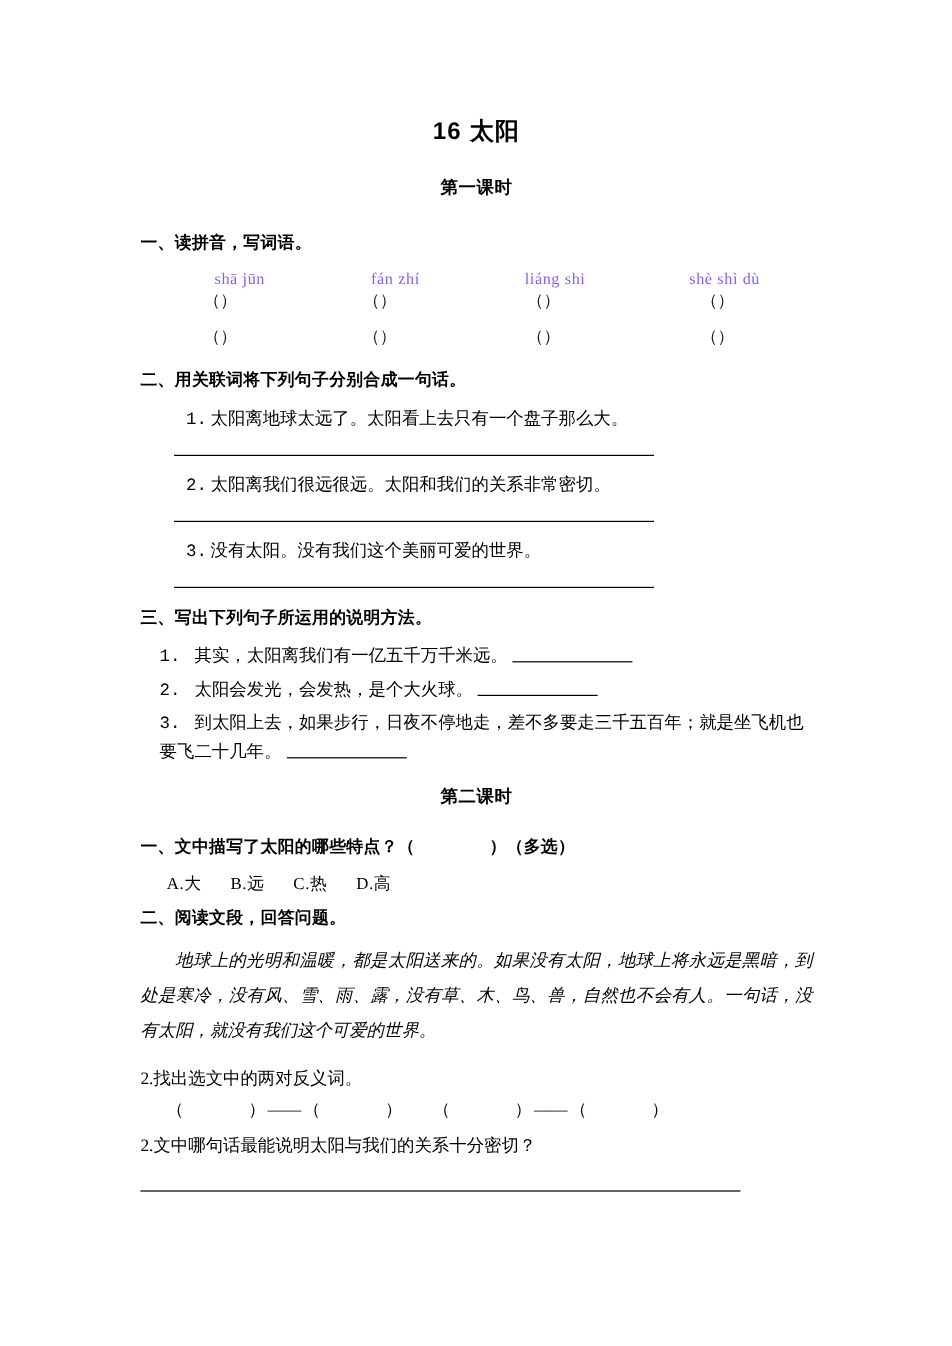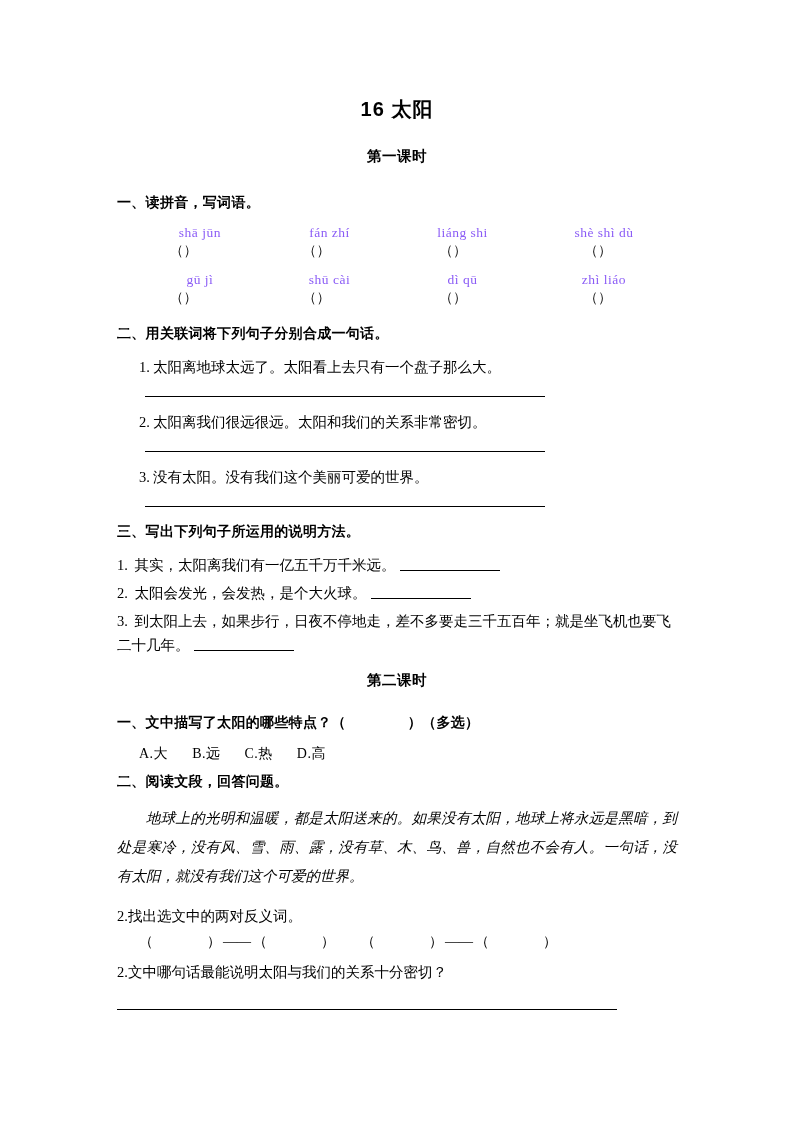--- a/index.html
+++ b/index.html
@@ -91,22 +91,23 @@
   .w1 { width: 133px; }
   .w2 { width: 133px; }
   .w3 { width: 140px; }
   .w4 { width: 150px; font-family: Liberation Serif, serif; }
   .brk { display: inline-block; }
 
   
   .item {
     font-size: 14.5px;
     line-height: 1.65;
-    margin: 0 0 4px 0;
+    margin: 0 0 4px 16px;
     padding-left: 22px;
+    font-family: Liberation Mono, monospace;
   }
   .item.flush {
     padding-left: 0;
   }
   .item .num { margin-right: 3px; }
 
   .answer-line {
     border-bottom: 1.4px solid #000;
     height: 0;
     margin: 16px 0 14px 28px;
@@ -184,26 +185,20 @@
           <span class="pin-cell w4">shè shì dù</span>
         </div>
 
         <div class="bracket-row">
           <span class="brk-cell w1"><span class="brk">（</span><span class="gap"></span><span class="brk">）</span></span>
           <span class="brk-cell w2"><span class="brk">（</span><span class="gap"></span><span class="brk">）</span></span>
           <span class="brk-cell w3"><span class="brk">（</span><span class="gap"></span><span class="brk">）</span></span>
           <span class="brk-cell w4"><span class="brk">（</span><span class="gap"></span><span class="brk">）</span></span>
         </div>
 
-        <div class="pinyin-row">
-          <span class="pin-cell w1">gū  jì</span>
-          <span class="pin-cell w2">shū  cài</span>
-          <span class="pin-cell w3">dì   qū</span>
-          <span class="pin-cell w4">zhì  liáo</span>
-        </div>
 
         <div class="bracket-row">
           <span class="brk-cell w1"><span class="brk">（</span><span class="gap"></span><span class="brk">）</span></span>
           <span class="brk-cell w2"><span class="brk">（</span><span class="gap"></span><span class="brk">）</span></span>
           <span class="brk-cell w3"><span class="brk">（</span><span class="gap"></span><span class="brk">）</span></span>
           <span class="brk-cell w4"><span class="brk">（</span><span class="gap"></span><span class="brk">）</span></span>
         </div>
       </div>
     </div>
 

